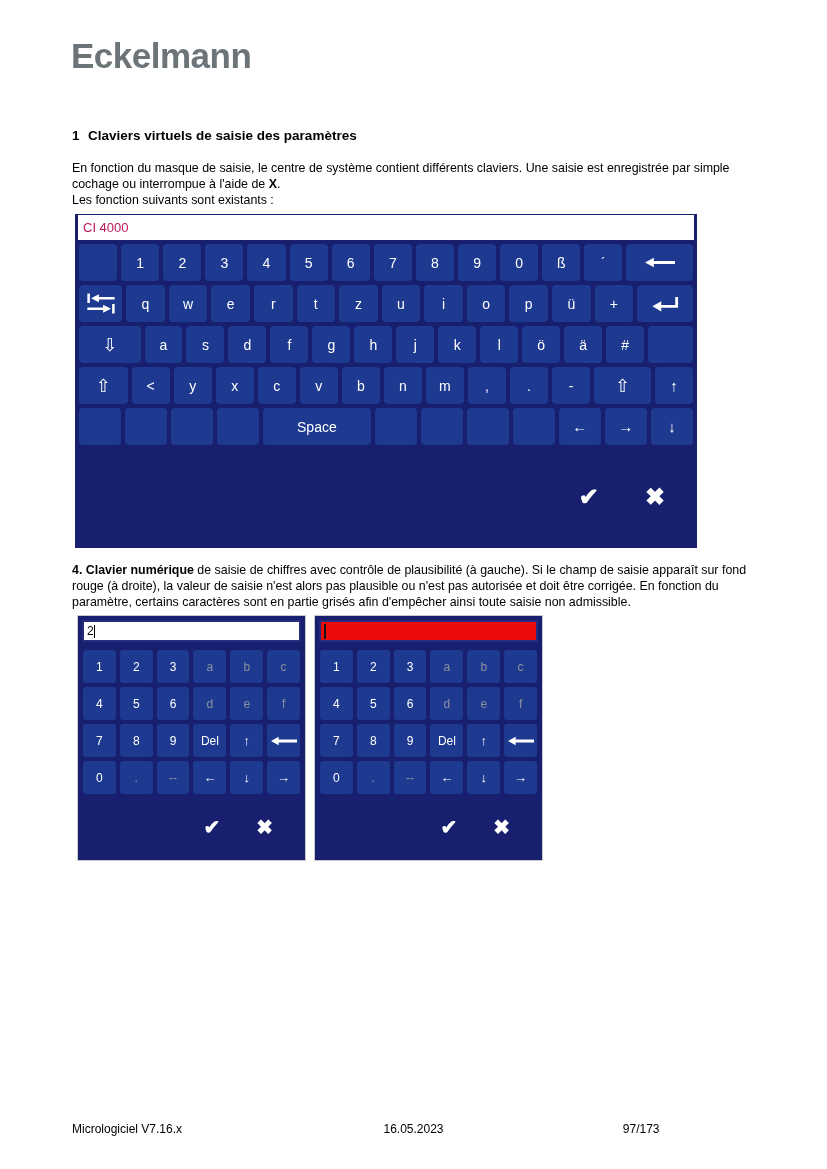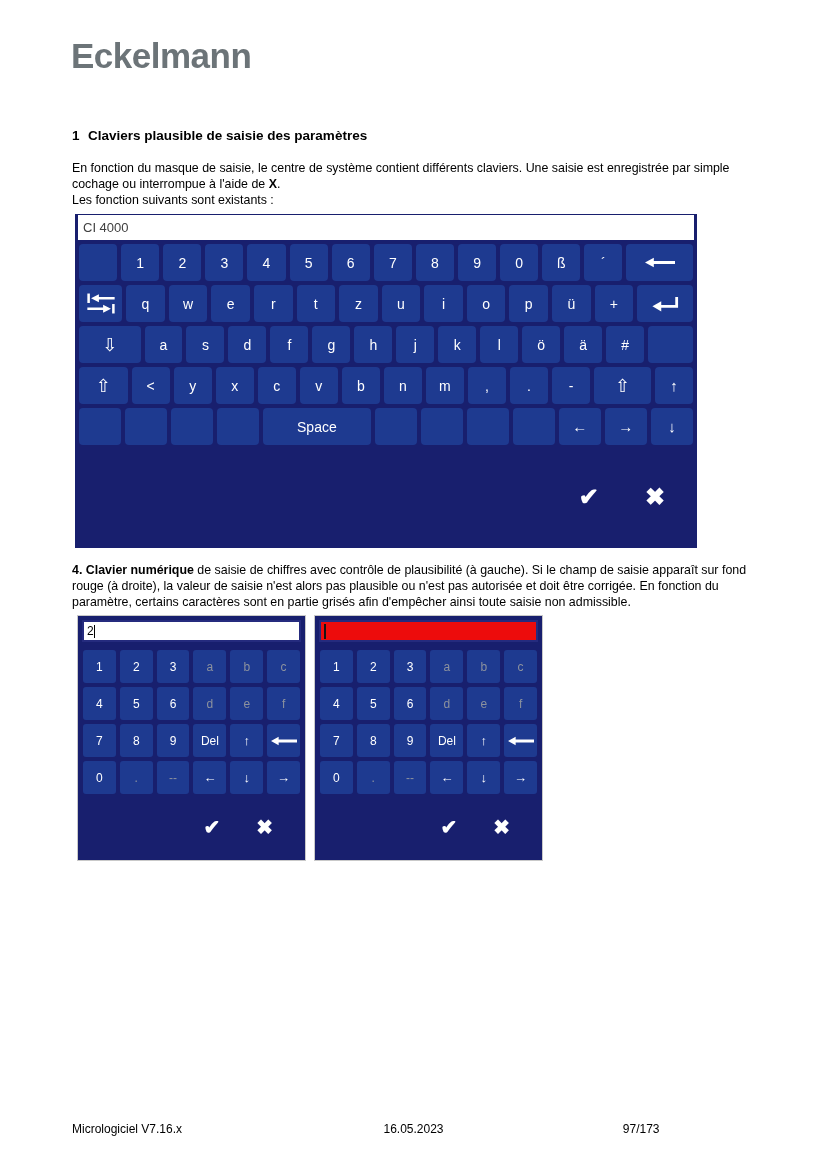--- a/index.html
+++ b/index.html
@@ -33,21 +33,21 @@
   .key .big-glyph { font-size:18px; line-height:1; }
 
   
   .kb.universal {
     width:622px; height:334px; margin:0 0 14px 3px;
     display:flex; flex-direction:column;
   }
   .ukb-name { height:23px; color:#fff; font-size:11.5px; padding:5px 0 0 7px; }
   .ukb-input {
     height:25px; margin:1px 3px 4px 3px; background:#fff;
-    font-size:13px; color:#404040; display:flex; align-items:center; padding-left:5px;
+    font-size:13px; color:#be185d; display:flex; align-items:center; padding-left:5px;
   }
   .ukb-rows { padding:0 4px; display:flex; flex-direction:column; gap:4px; }
   .ukb-rows .kb-row { height:37px; }
   .kb-actions {
     flex:1 1 auto; display:flex; align-items:center; justify-content:flex-end;
   }
   .kb.universal .kb-actions { gap:46px; padding-right:32px; }
   .action-btn { color:#fff; font-weight:bold; font-size:24px; line-height:1; }
 
   
@@ -88,21 +88,21 @@
   .footer .f-right { text-align:center; }
 </style>
 </head>
 <body>
 
 <div class="logo" style="color: rgb(108, 116, 120);">Eckelmann</div>
 
 <div class="content">
 
   <div class="doc-heading">
-    <span class="h-num">1</span><span>Claviers plausible de saisie des paramètres</span>
+    <span class="h-num">1</span><span>Claviers virtuels de saisie des paramètres</span>
   </div>
 
   <div class="body-text intro-block">
     <span>En fonction du masque de saisie, le centre de système contient différents claviers. Une saisie est enregistrée par simple cochage ou interrompue à l'aide de </span><strong>X</strong><span>.</span><br>
     <span>Les fonction suivants sont existants :</span>
   </div>
 
 
   <div class="kb universal">
     <div class="ukb-input">

